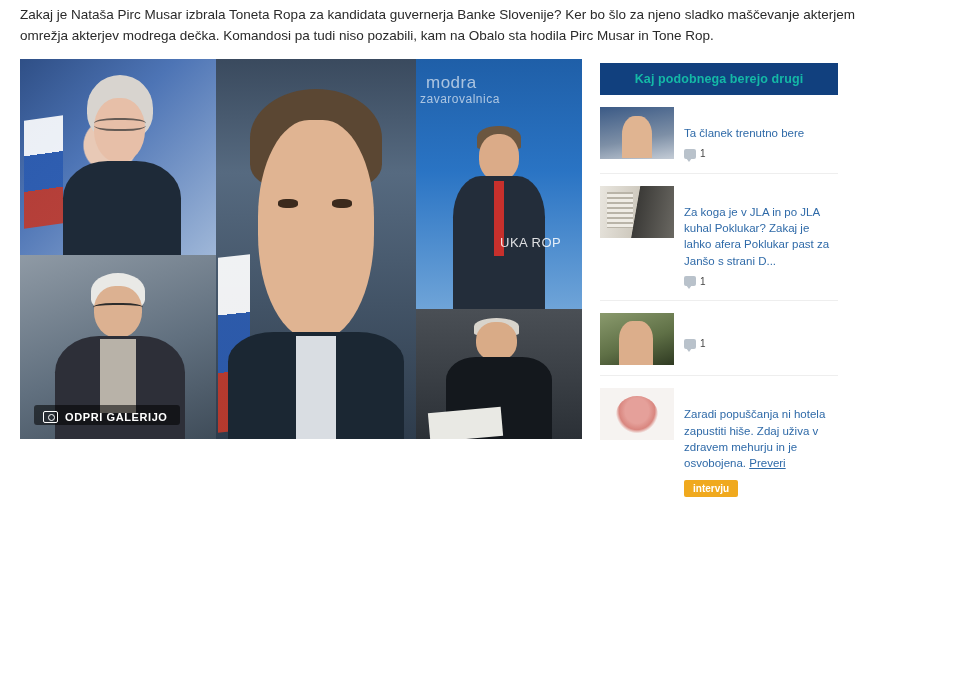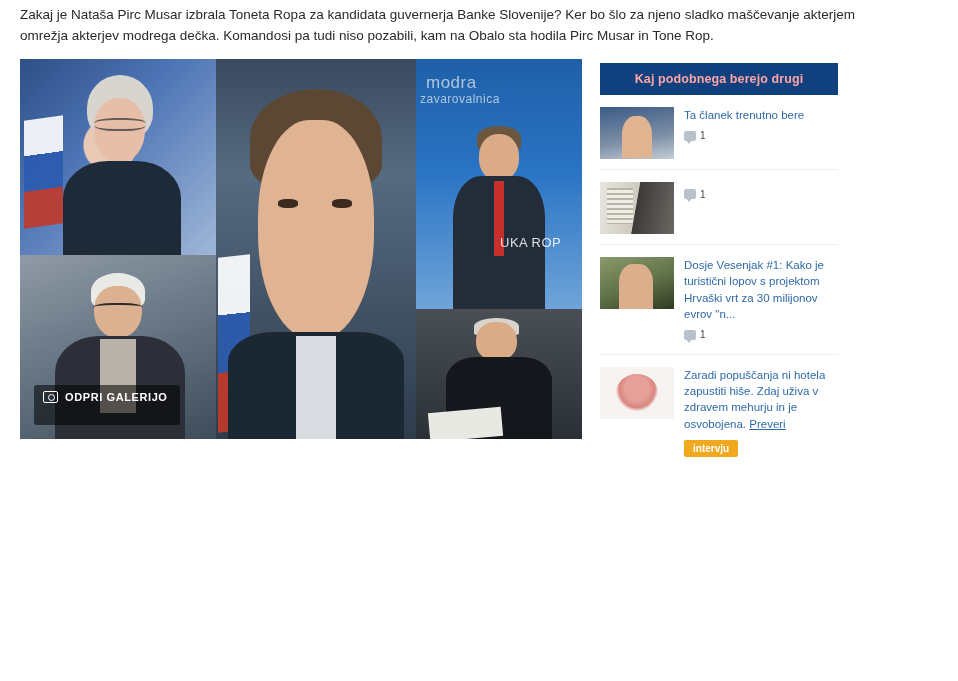--- a/index.html
+++ b/index.html
@@ -287,21 +287,21 @@
     position: absolute;
     left: 14px; bottom: 14px;
     display: flex;
     align-items: center;
     gap: 7px;
     background: rgba(0,0,0,.55);
     color: #ffffff;
     font-size: 11px;
     font-weight: bold;
     letter-spacing: .6px;
-    padding: 6px 12px 22px 9px;
+    padding: 6px 12px 2px 9px;
     border-radius: 3px;
   }
   .cam-icon {
     width: 15px; height: 12px;
     border: 1.6px solid #ffffff;
     border-radius: 2px;
     position: relative;
     flex: 0 0 auto;
   }
   .cam-icon:before {
@@ -313,21 +313,21 @@
     border-radius: 50%;
   }
   
   .sidebar {
     width: 238px;
     flex: 0 0 auto;
     padding-top: 4px;
   }
   .sidebar-header {
     background: #11407e;
-    color: #fca5a5;
+    color: #14b8a6;
     text-align: center;
     font-size: 12.5px;
     font-weight: bold;
     padding: 9px 6px;
     letter-spacing: .1px;
   }
   .related-item {
     display: flex;
     gap: 10px;
     padding: 12px 0 10px 0;
@@ -365,21 +365,21 @@
     border-radius: 40% 40% 0 0;
   }
   .thumb-4 { background: #f6f3f1; }
   .thumb-4:after {
     content: "";
     position: absolute; left: 22%; top: 14%;
     width: 56%; height: 72%;
     background: radial-gradient(ellipse at 50% 40%, #e5a09a 0 40%, #d9867f 60%, #f6f3f1 72%);
     border-radius: 50% 50% 40% 40%;
   }
-  .rel-body { flex: 1 1 auto; min-width: 0; }
+  .rel-body { flex: 1 1 auto; min-width: 0; margin-top: 18px; }
   .rel-title {
     font-size: 11.5px;
     line-height: 1.42;
     color: #2f6aa8;
   }
   .rel-title .underline { text-decoration: underline; }
   .comment-badge {
     display: inline-flex;
     align-items: center;
     gap: 4px;
@@ -489,31 +489,31 @@
           <div class="comment-badge">
             <span class="bubble-icon"></span>
             <span>1</span>
           </div>
         </div>
       </div>
 
       <div class="related-item">
         <div class="thumb thumb-2"></div>
         <div class="rel-body">
+          <div class="rel-title">Za koga je v JLA in po JLA kuhal Poklukar? Zakaj je lahko afera Poklukar past za Janšo s strani D...</div>
           <div class="comment-badge">
             <span class="bubble-icon"></span>
             <span>1</span>
           </div>
         </div>
       </div>
 
       <div class="related-item">
         <div class="thumb thumb-3"></div>
         <div class="rel-body">
-          <div class="rel-title">Dosje Vesenjak #1: Kako je turistični lopov s projektom Hrvaški vrt za 30 milijonov evrov "n...</div>
           <div class="comment-badge">
             <span class="bubble-icon"></span>
             <span>1</span>
           </div>
         </div>
       </div>
 
       <div class="related-item">
         <div class="thumb thumb-4"></div>
         <div class="rel-body">

